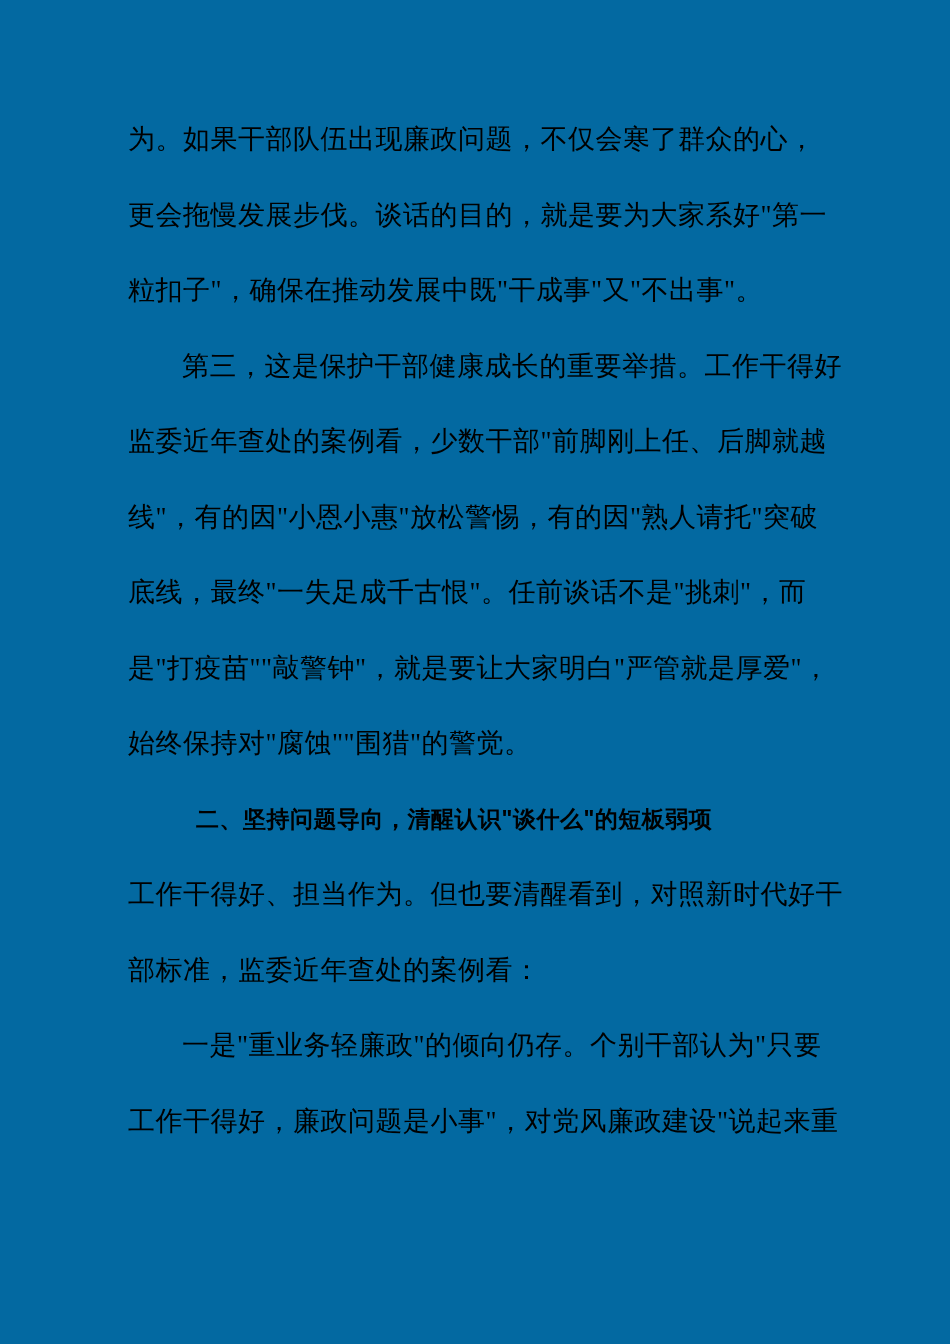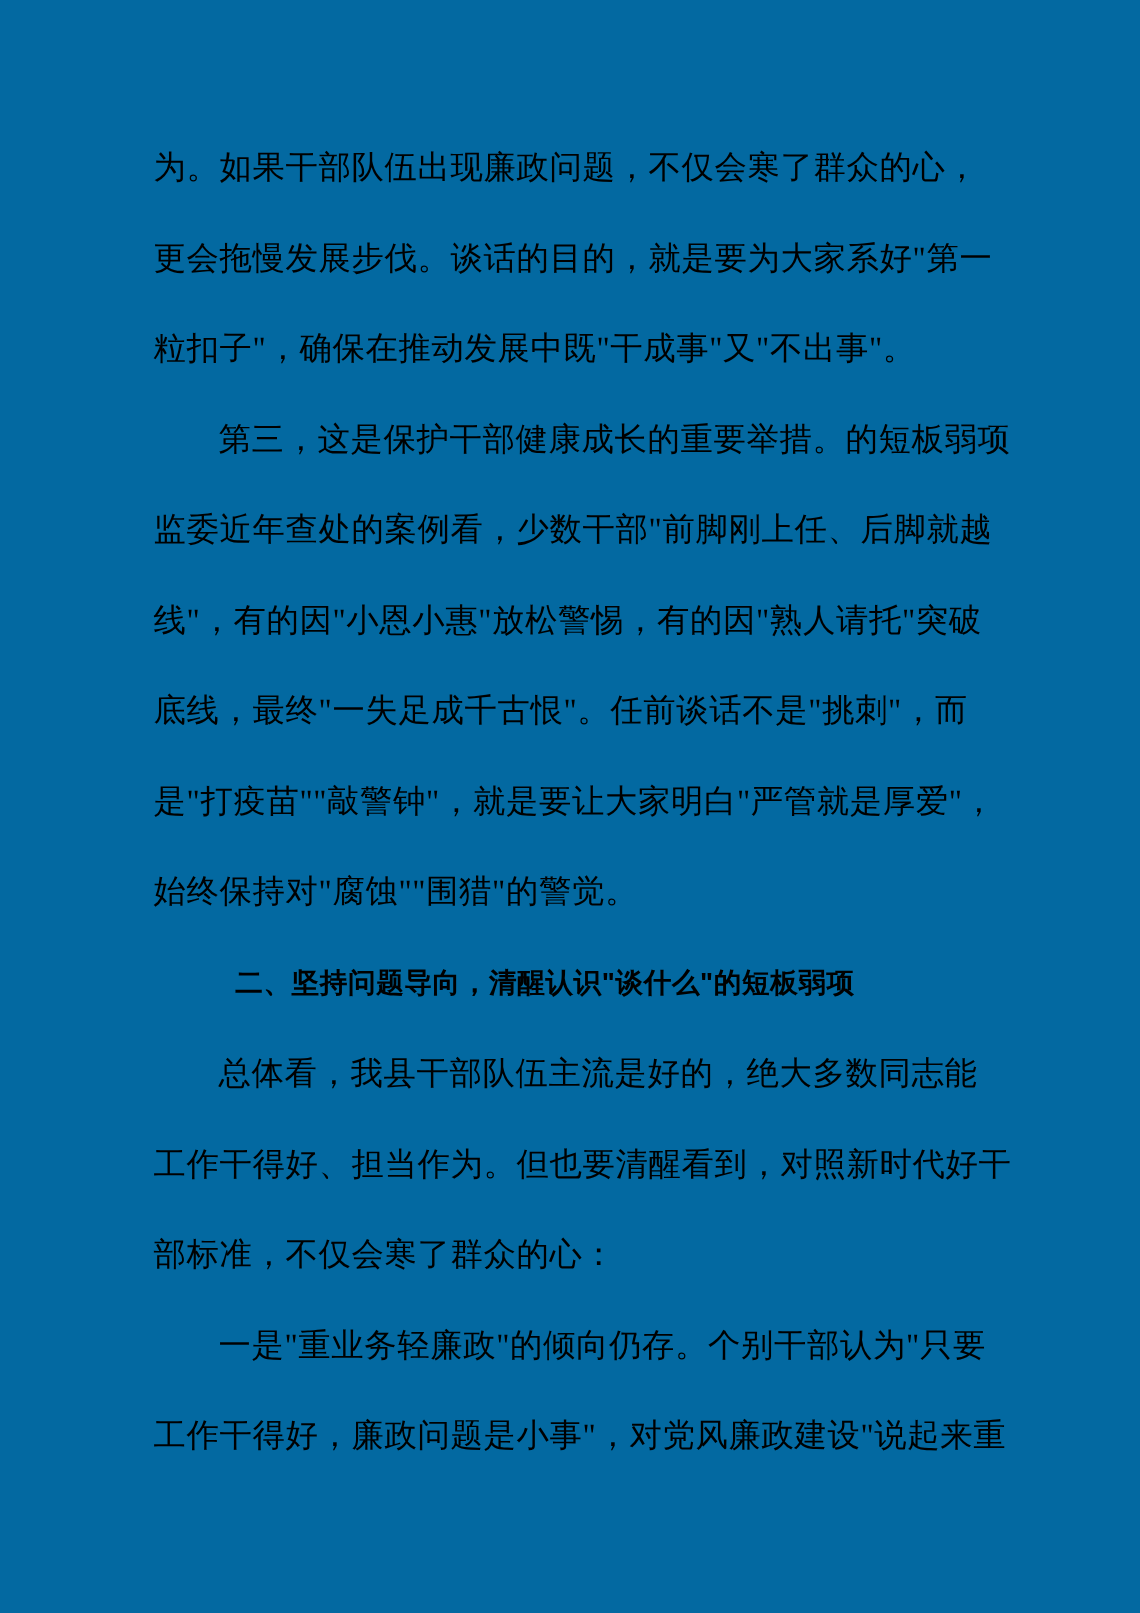--- a/index.html
+++ b/index.html
@@ -42,26 +42,25 @@
   }
 </style>
 </head>
 <body>
 
 <div class="page">
   <div class="content">
     <div class="line">为。如果干部队伍出现廉政问题，不仅会寒了群众的心，</div>
     <div class="line">更会拖慢发展步伐。谈话的目的，就是要为大家系好"第一</div>
     <div class="line">粒扣子"，确保在推动发展中既"干成事"又"不出事"。</div>
-    <div class="line indent">第三，这是保护干部健康成长的重要举措。的短板弱项</div>
+    <div class="line indent">第三，这是保护干部健康成长的重要举措。工作干得好</div>
     <div class="line">监委近年查处的案例看，少数干部"前脚刚上任、后脚就越</div>
     <div class="line">线"，有的因"小恩小惠"放松警惕，有的因"熟人请托"突破</div>
     <div class="line">底线，最终"一失足成千古恨"。任前谈话不是"挑刺"，而</div>
     <div class="line">是"打疫苗""敲警钟"，就是要让大家明白"严管就是厚爱"，</div>
     <div class="line">始终保持对"腐蚀""围猎"的警觉。</div>
     <div class="line heading">二、坚持问题导向，清醒认识"谈什么"的短板弱项</div>
-    <div class="line indent">总体看，我县干部队伍主流是好的，绝大多数同志能</div>
     <div class="line">工作干得好、担当作为。但也要清醒看到，对照新时代好干</div>
-    <div class="line">部标准，不仅会寒了群众的心：</div>
+    <div class="line">部标准，监委近年查处的案例看：</div>
     <div class="line indent">一是"重业务轻廉政"的倾向仍存。个别干部认为"只要</div>
     <div class="line">工作干得好，廉政问题是小事"，对党风廉政建设"说起来重</div>
   </div>
 </div>
 
 </body></html>

